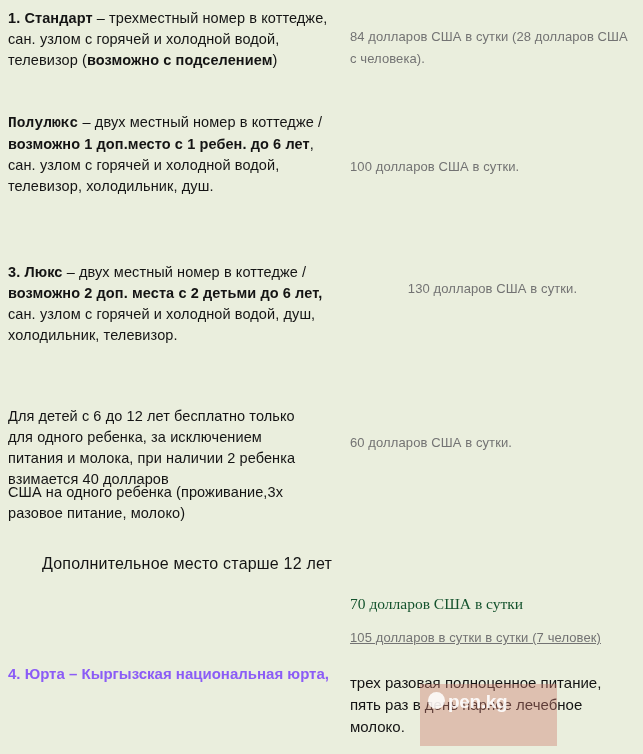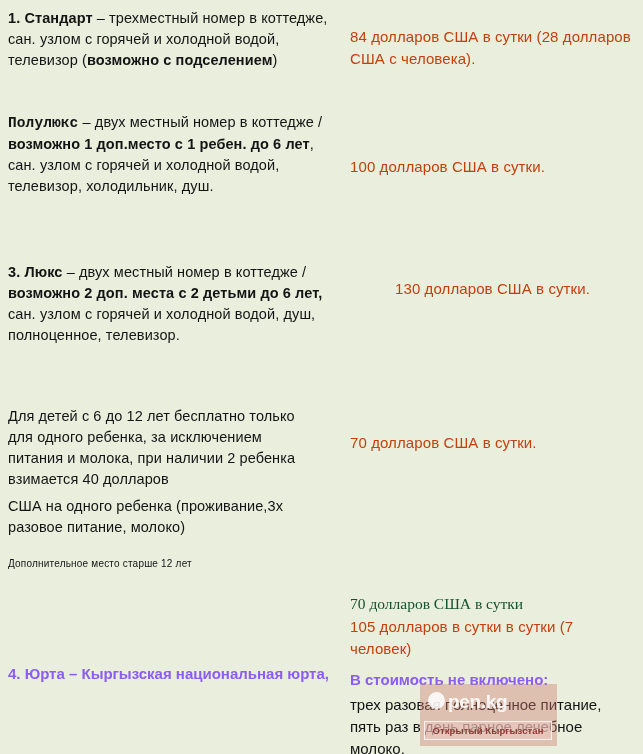--- a/index.html
+++ b/index.html
@@ -47,39 +47,40 @@
   .desc {
     font-family: "Liberation Sans", sans-serif;
     font-size: 14.5px;
     line-height: 21px;
     color: #141414;
     letter-spacing: 0.1px;
   }
 
   .price {
     font-family: "Liberation Sans", sans-serif;
-    font-size: 15px;
-    line-height: 22px;
-    color: #c2410c;
+    font-size: 13px;
+    line-height: 22px;
+    color: #737373;
     letter-spacing: 0.1px;
   }
 
   .price-serif {
     font-family: "Liberation Serif", serif;
     font-size: 15.5px;
     line-height: 22px;
     color: #14532d;
   }
 
   .small-note {
     font-family: "Liberation Sans", sans-serif;
-    font-size: 10px;
+    font-size: 16px;
     line-height: 19px;
     color: #141414;
     letter-spacing: 0.2px;
+    margin-left: 34px;
   }
 
   .heading-bold {
     font-family: "Liberation Sans", sans-serif;
     font-size: 15px;
     line-height: 22px;
     font-weight: bold;
     color: #8b5cf6;
   }
 
@@ -159,53 +160,51 @@
 
   <div class="row" style="top:112px;">
     <div class="col-left desc">
       <span style="font-weight:bold;font-family:Liberation Mono, monospace;">Полулюкс</span><span> – двух местный номер в коттедже / </span><span style="font-weight:bold;">возможно 1 доп.место с 1 ребен. до 6 лет</span><span>, сан. узлом с горячей и холодной водой, телевизор, холодильник, душ.</span>
     </div>
     <div class="col-right price" style="top:44px;position:absolute;">100 долларов США в сутки.</div>
   </div>
 
   <div class="row" style="top:262px;">
     <div class="col-left desc">
-      <span style="font-weight:bold;text-align:right;">3. Люкс</span><span> – двух местный номер в коттедже / </span><span style="font-weight:bold;">возможно 2 доп. места с 2 детьми до 6 лет,</span><span> сан. узлом с горячей и холодной водой, душ, полноценное, телевизор.</span>
+      <span style="font-weight:bold;text-align:right;">3. Люкс</span><span> – двух местный номер в коттедже / </span><span style="font-weight:bold;">возможно 2 доп. места с 2 детьми до 6 лет,</span><span> сан. узлом с горячей и холодной водой, душ, холодильник, телевизор.</span>
     </div>
     <div class="col-right price" style="top:16px;position:absolute;text-align:center;">130 долларов США в сутки.</div>
   </div>
 
   <div class="row" style="top:390px;">
     <div class="col-left desc" style="width:300px;margin-top:16px;">
       <span>Для детей с 6 до 12 лет бесплатно только для одного ребенка, за исключением питания и молока, при наличии 2 ребенка взимается 40 долларов</span>
     </div>
-    <div class="col-left desc" style="top:106px;width:330px;">США на одного ребенка (проживание,3х разовое питание, молоко)</div>
-    <div class="col-right price" style="top:42px;position:absolute;">70 долларов США в сутки.</div>
+    <div class="col-left desc" style="top:92px;width:330px;">США на одного ребенка (проживание,3х разовое питание, молоко)</div>
+    <div class="col-right price" style="top:42px;position:absolute;">60 долларов США в сутки.</div>
   </div>
 
   <div class="row" style="top:554px;">
     <div class="col-left small-note">Дополнительное место старше 12 лет</div>
   </div>
 
   <div class="row" style="top:593px;">
     <div class="col-right" style="position:absolute;">
       <div class="price-serif">70 долларов США в сутки</div>
-      <div class="price" style="margin-top:1px;">105 долларов в сутки в сутки (7 человек)</div>
+      <div class="price" style="margin-top:12px;text-decoration:underline;">105 долларов в сутки в сутки (7 человек)</div>
     </div>
   </div>
 
   <div class="row" style="top:663px;">
     <div class="col-left heading-bold">4. Юрта – Кыргызская национальная юрта,</div>
     <div class="col-right" style="position:absolute;top:6px;">
-      <div class="heading-bold">В стоимость не включено:</div>
       <div class="plain-line" style="margin-top:3px;">трех разовая полноценное питание, пять раз в день парное лечебное молоко.</div>
     </div>
   </div>
 
   <div class="watermark">
     <div class="watermark-main">
       <span class="watermark-dot"></span>
       <span class="watermark-text">pen.kg</span>
     </div>
-    <div class="watermark-sub">Открытый Кыргызстан</div>
   </div>
 
 </div>
 
 </body></html>

